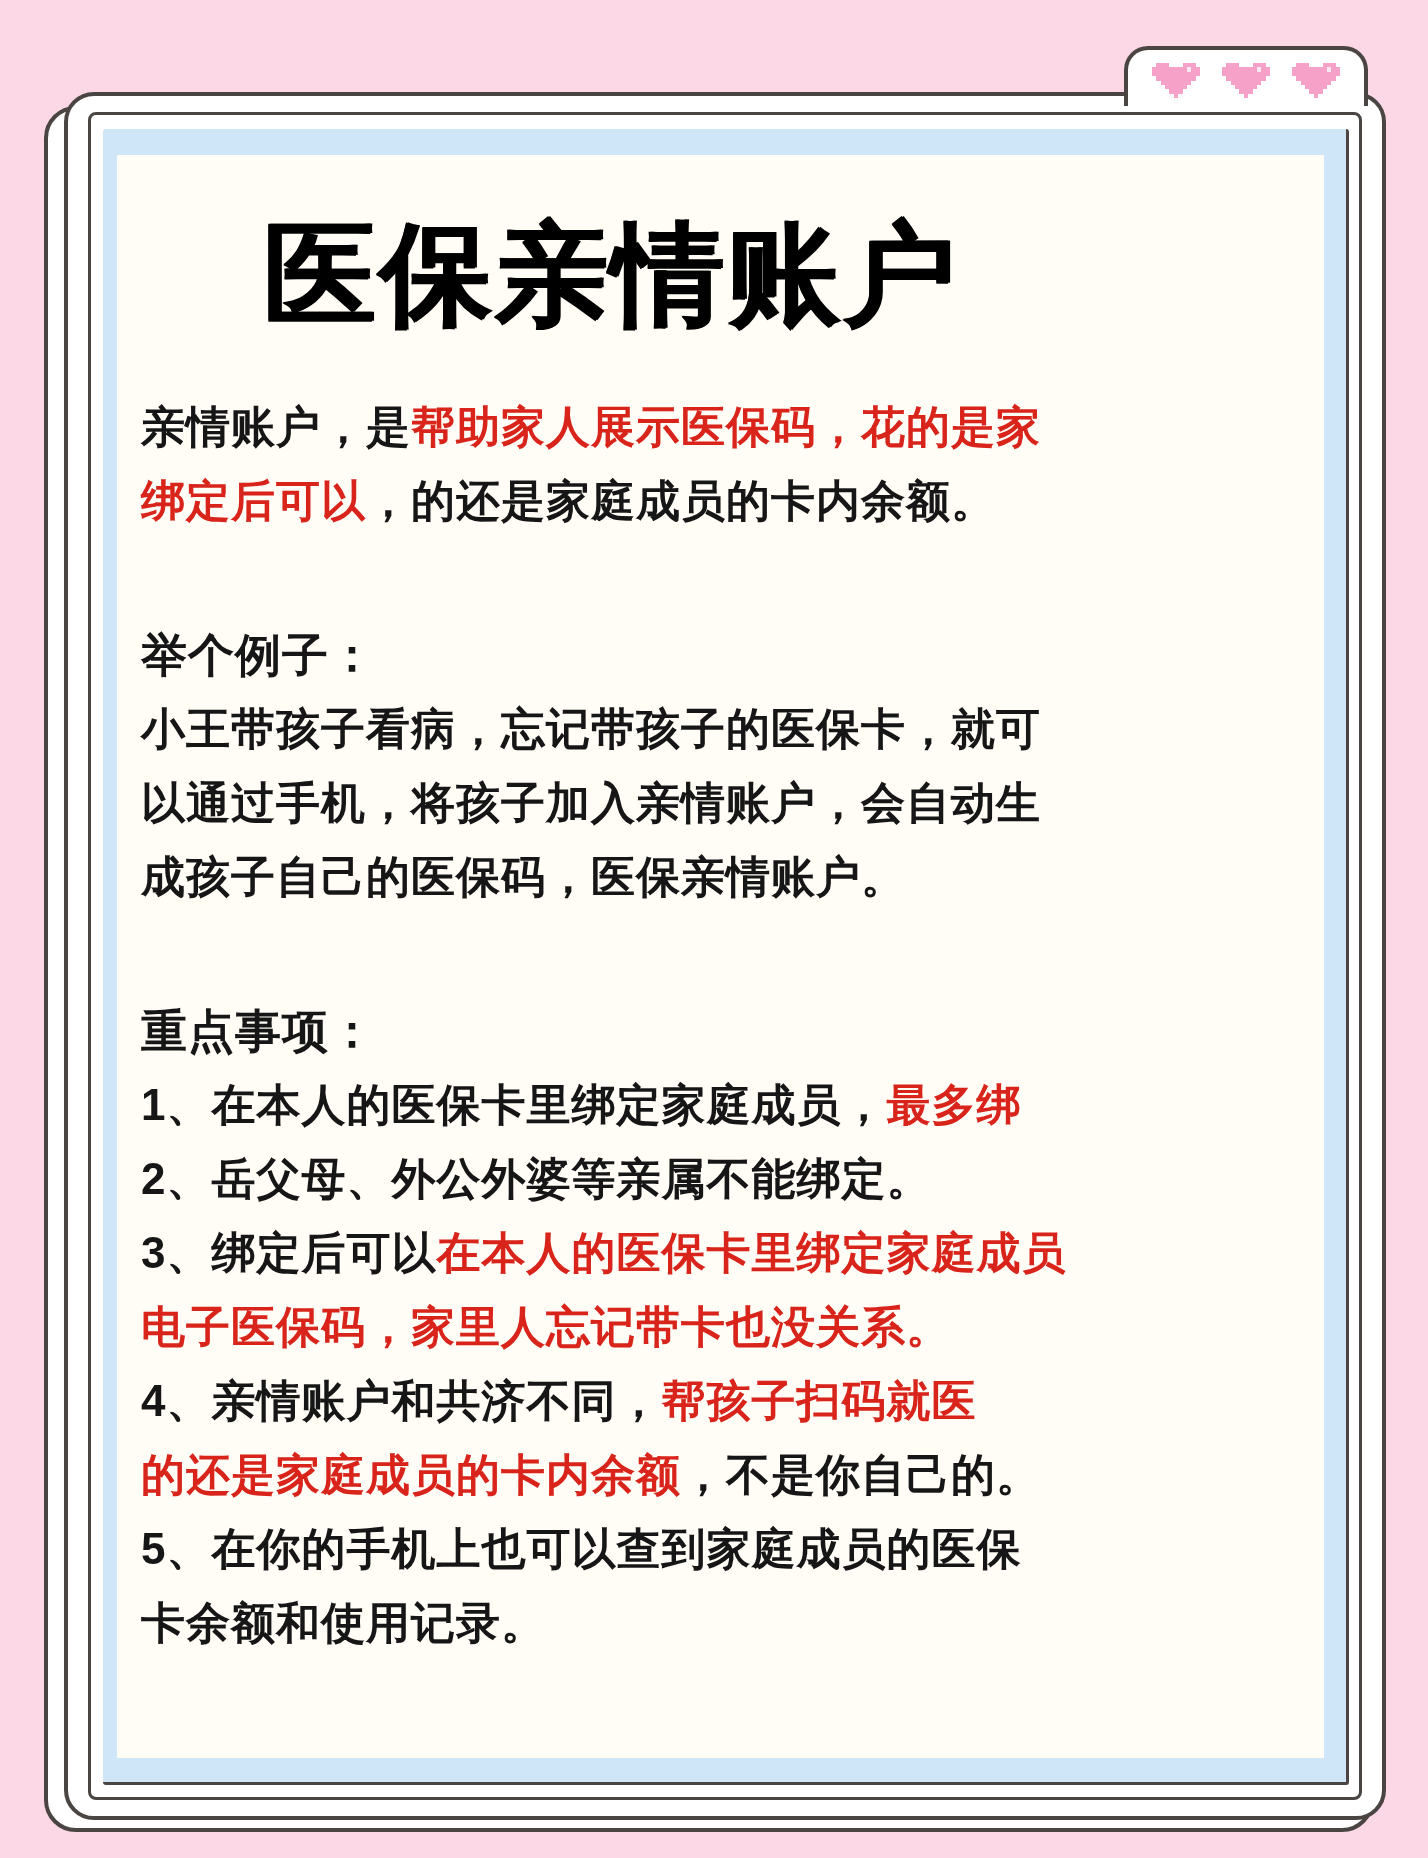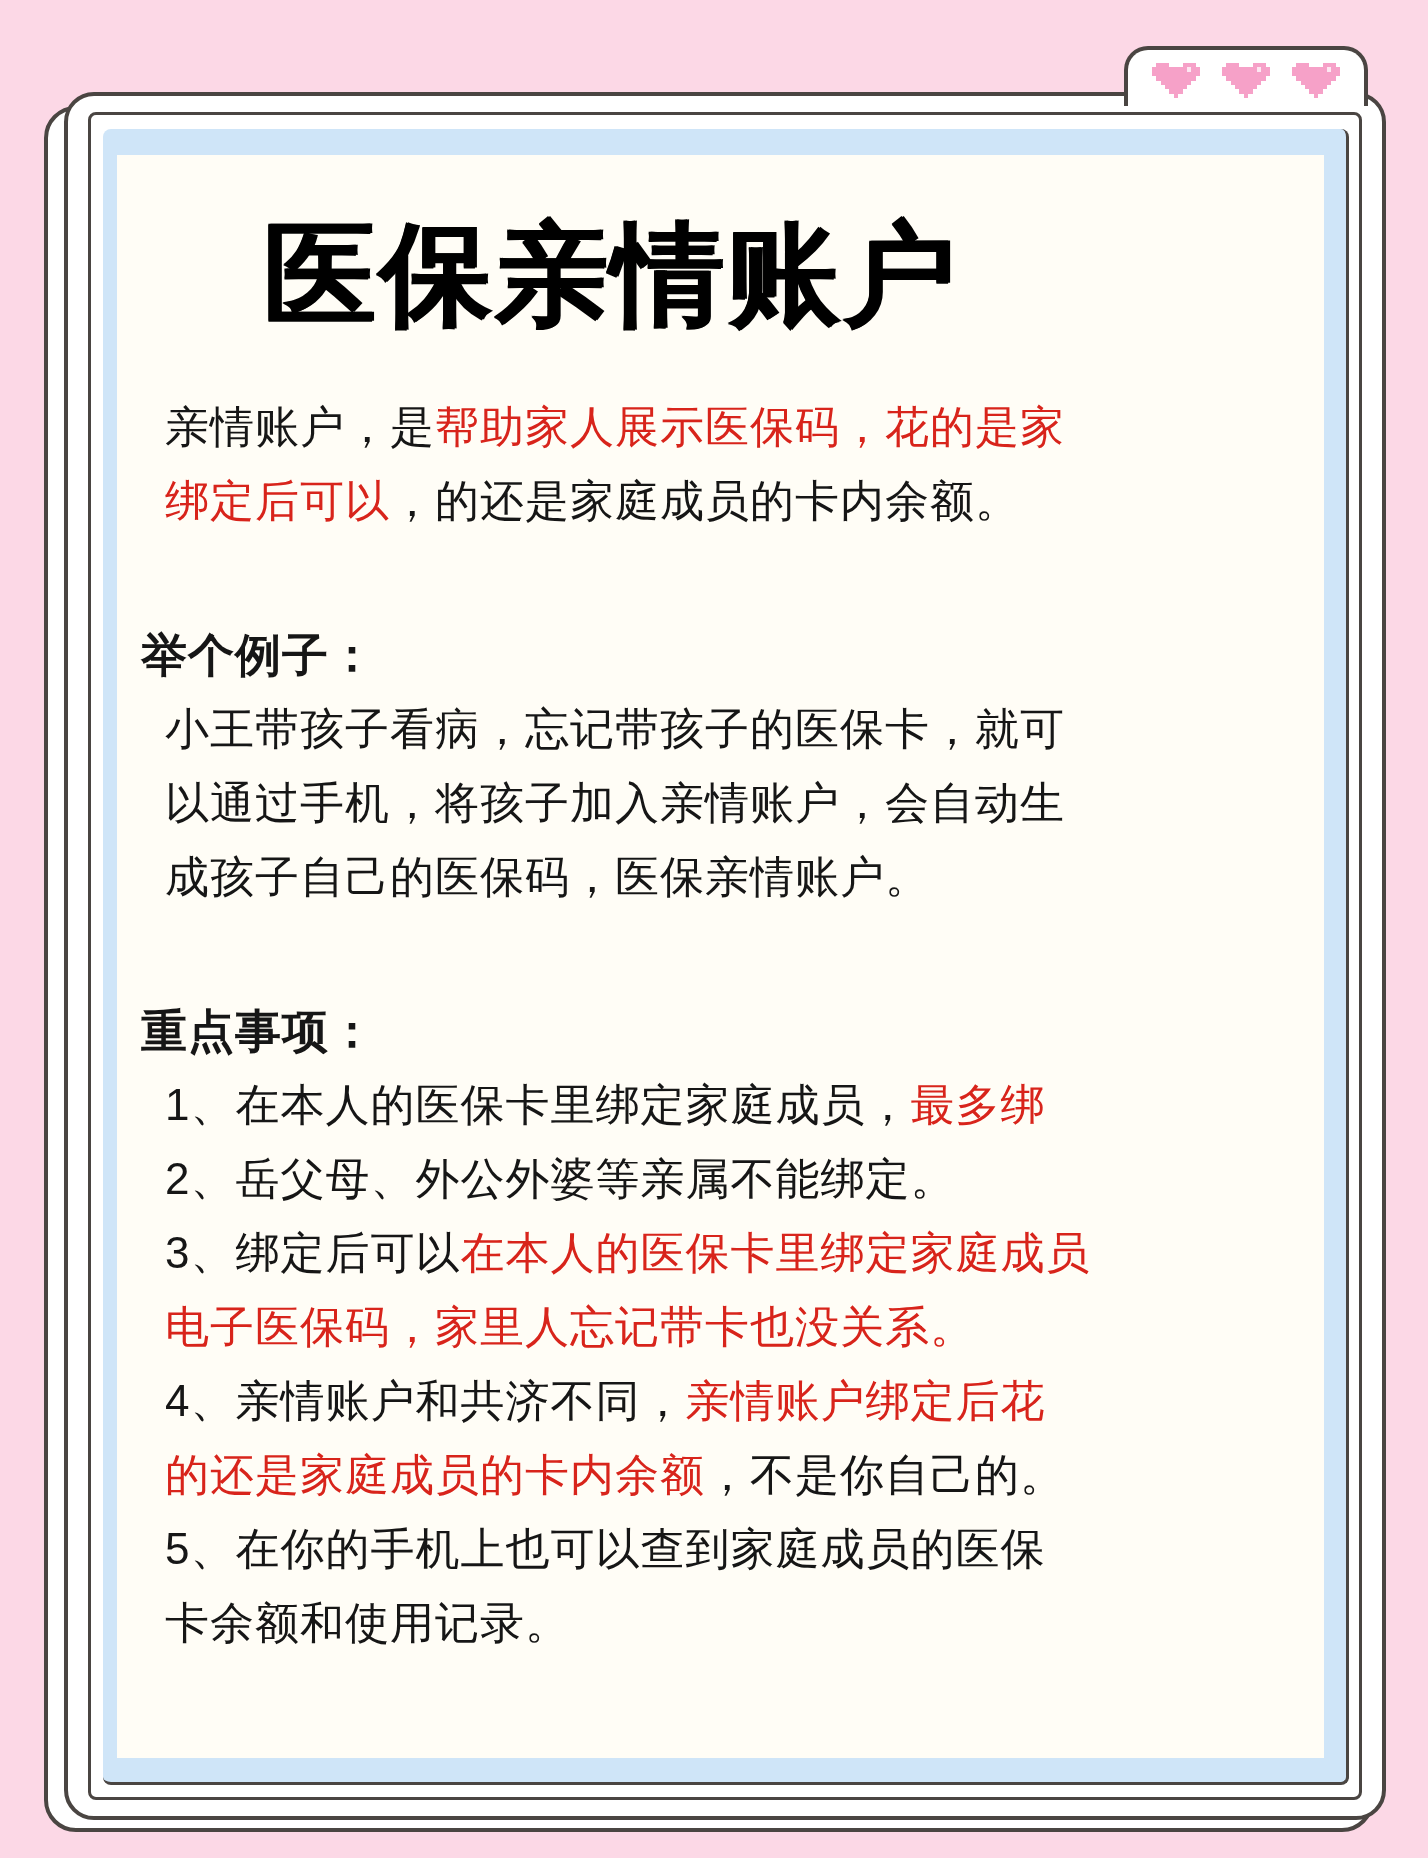--- a/index.html
+++ b/index.html
@@ -43,43 +43,43 @@
 
   .frameA{
     position:absolute;left:20px;top:16px;right:20px;bottom:16px;
     border:3px solid var(--card-border);border-radius:8px;background:#ffffff;
   }
   .blue-panel{
     position:absolute;left:12px;top:14px;right:10px;bottom:12px;
     background:var(--panel-blue);
     border-right:3px solid var(--card-border);
     border-bottom:3px solid var(--card-border);
-    border-radius:8px;
+    border-radius:3px;
   }
   .content{
     position:absolute;left:14px;top:26px;right:22px;bottom:24px;
     background:var(--content-bg);
     padding:50px 20px 0 24px;
     overflow:hidden;
   }
   .title{
     width:900px;margin:0 0 45px 20px;
     text-align:center;
     font-size:112px;line-height:140px;font-weight:900;letter-spacing:4px;
     color:#000;
     text-shadow:2px 0 0 #000, 0 1px 0 #000;
   }
   .heading{
     font-size:46px;font-weight:800;line-height:74px;
     margin-top:80px;color:var(--text-black);
     letter-spacing:1px;
   }
   .line{
-    font-size:44px;line-height:74px;font-weight:400;
-    letter-spacing:1px;white-space:nowrap;color:var(--text-black);margin-left:24px;
+    font-size:44px;line-height:74px;font-weight:700;
+    letter-spacing:1px;white-space:nowrap;color:var(--text-black);
   }
   .run.black{color:var(--text-black);}
   .run.red{color:var(--text-red);}
 </style>
 </head>
 <body>
 
 <div class="page">
 
   <div class="back-card"></div>
@@ -99,21 +99,21 @@
               <div class="line"><span class="run black">小王带孩子看病，忘记带孩子的医保卡，就可</span></div>
               <div class="line"><span class="run black">以通过手机，将孩子加入亲情账户，会自动生</span></div>
               <div class="line"><span class="run black">成孩子自己的医保码，医保亲情账户。</span></div>
             </div>
             <div class="heading">重点事项：</div>
             <div class="para">
               <div class="line"><span class="run black">1、在本人的医保卡里绑定家庭成员，</span><span class="run red">最多绑</span></div>
               <div class="line"><span class="run black">2、岳父母、外公外婆等亲属不能绑定。</span></div>
               <div class="line"><span class="run black">3、绑定后可以</span><span class="run red">在本人的医保卡里绑定家庭成员</span></div>
               <div class="line"><span class="run red">电子医保码，家里人忘记带卡也没关系。</span></div>
-              <div class="line"><span class="run black">4、亲情账户和共济不同，</span><span class="run red">亲情账户绑定后花</span></div>
+              <div class="line"><span class="run black">4、亲情账户和共济不同，</span><span class="run red">帮孩子扫码就医</span></div>
               <div class="line"><span class="run red">的还是家庭成员的卡内余额</span><span class="run black">，不是你自己的。</span></div>
               <div class="line"><span class="run black">5、在你的手机上也可以查到家庭成员的医保</span></div>
               <div class="line"><span class="run black">卡余额和使用记录。</span></div>
             </div>
           </div>
       </div>
     </div>
   </div>
 
   <div class="tab">

